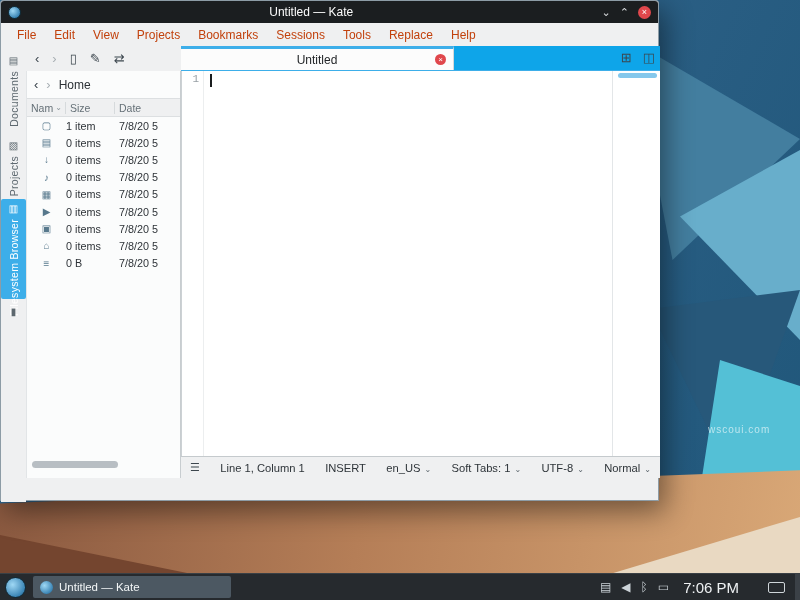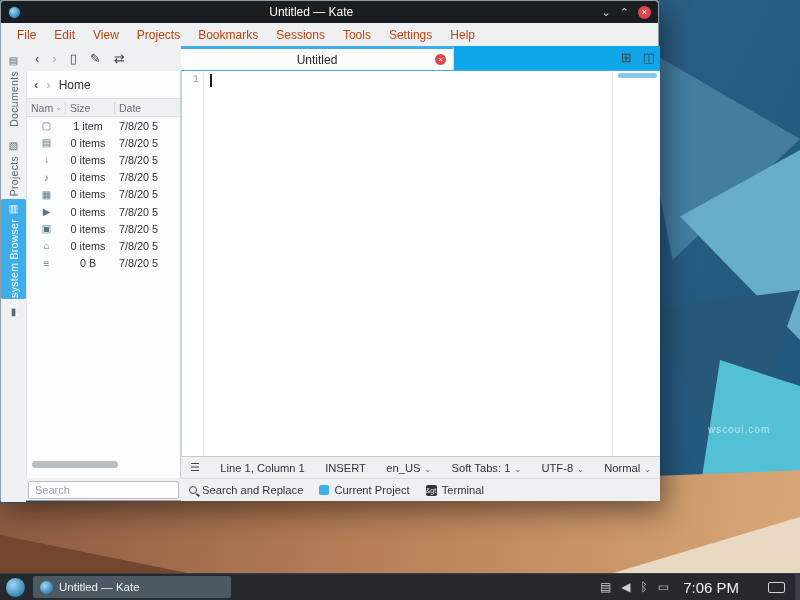--- a/index.html
+++ b/index.html
@@ -42,21 +42,21 @@
   .filepanel{position:absolute;left:25px;top:70px;width:155px;height:407px;background:#fbfcfc;border-left:1px solid #e2e5e7;border-right:1px solid #c8cdd0}
   .crumb{display:flex;align-items:center;gap:8px;height:27px;padding-left:7px;font-size:12px;color:#2c3136}
   .crumb .nav{color:#3a444c;font-size:13px}
   .crumb .muted{color:#a7aeb3}
   .fheader{display:flex;height:19px;background:#eff0f1;border-top:1px solid #dcdfe1;border-bottom:1px solid #dcdfe1;font-size:10.5px;color:#657077;align-items:center}
   .fh{padding:0 4px;border-right:1px solid #d6dadc;display:flex;align-items:center;gap:2px}
   .fh:last-child{border-right:none}
   .fh.c1{width:39px}.fh.c2{width:49px}.fh.c3{flex:1}
   .frow{display:flex;align-items:center;height:17.2px;font-size:10.8px;color:#2e3338}
   .fic{width:39px;text-align:center;color:#57788c;font-size:10px}
-  .fsize{width:49px;text-align:center;padding-right:5px}
+  .fsize{width:49px;text-align:left;padding-right:5px}
   .fdate{flex:1;padding-left:4px;white-space:nowrap;overflow:hidden}
   .hscroll{position:absolute;left:5px;top:390px;width:86px;height:7px;border-radius:3.5px;background:#b8bec3}
 
   .searchbox{position:absolute;left:27px;top:480px;width:151px;height:18px;background:#fcfcfc;border:1px solid #b9bfc4;border-radius:2px;display:flex;align-items:center}
   .searchbox input{flex:1;border:none;outline:none;background:transparent;font-family:"Liberation Sans",sans-serif;font-size:11px;padding:0 6px;color:#232629}
   .searchbox input::placeholder{color:#9aa1a7}
   .searchbox .chev{color:#6d767d;font-size:9px;padding-right:4px}
 
   
   .editor{position:absolute;left:180px;top:70px;width:479px;height:385px;background:#ffffff;border-left:1px solid #ccd1d4}
@@ -117,21 +117,21 @@
   </div>
 
   <div class="menubar">
     <span class="mitem">File</span>
     <span class="mitem">Edit</span>
     <span class="mitem">View</span>
     <span class="mitem">Projects</span>
     <span class="mitem">Bookmarks</span>
     <span class="mitem">Sessions</span>
     <span class="mitem">Tools</span>
-    <span class="mitem">Settings</span>
+    <span class="mitem">Replace</span>
     <span class="mitem">Help</span>
   </div>
 
   <div class="vside">
     <div class="vtab" style="top:5px;height:80px">
       <span class="vicon">▤</span>
       <span class="vlabel">Documents</span>
     </div>
     <div class="vtab" style="top:90px;height:62px">
       <span class="vicon">▧</span>
@@ -222,24 +222,20 @@
     </div>
     <div class="frow">
       <span class="fic">≡</span>
       <span class="fsize">0 B</span>
       <span class="fdate">7/8/20 5</span>
     </div>
 
     <div class="hscroll"></div>
   </div>
 
-  <div class="searchbox">
-    <input type="text" placeholder="Search" style="">
-    <span class="chev">⌄</span>
-  </div>
 
   <div class="editor">
     <div class="gutter">
       <span>1</span>
     </div>
     <div class="caret"></div>
     <div class="wrapline"></div>
     <div class="scrollhandle"></div>
   </div>
 
@@ -262,34 +258,20 @@
     <span class="sitem">
         <span>UTF-8</span>
         <span class="chev">⌄</span>
       </span>
     <span class="sitem">
         <span>Normal</span>
         <span class="chev">⌄</span>
       </span>
   </div>
 
-  <div class="toolviewbar">
-    <span class="tv">
-      <span class="mag"></span>
-      <span>Search and Replace</span>
-    </span>
-    <span class="tv">
-      <span class="projic"></span>
-      <span>Current Project</span>
-    </span>
-    <span class="tv">
-      <span class="termic">&amp;gt;</span>
-      <span>Terminal</span>
-    </span>
-  </div>
 
 </div>
 
 <div class="taskbar">
   <span class="launcher"></span>
   <div class="taskbtn">
     <span class="mini"></span>
     <span>Untitled — Kate</span>
   </div>
   <span class="spacer"></span>

